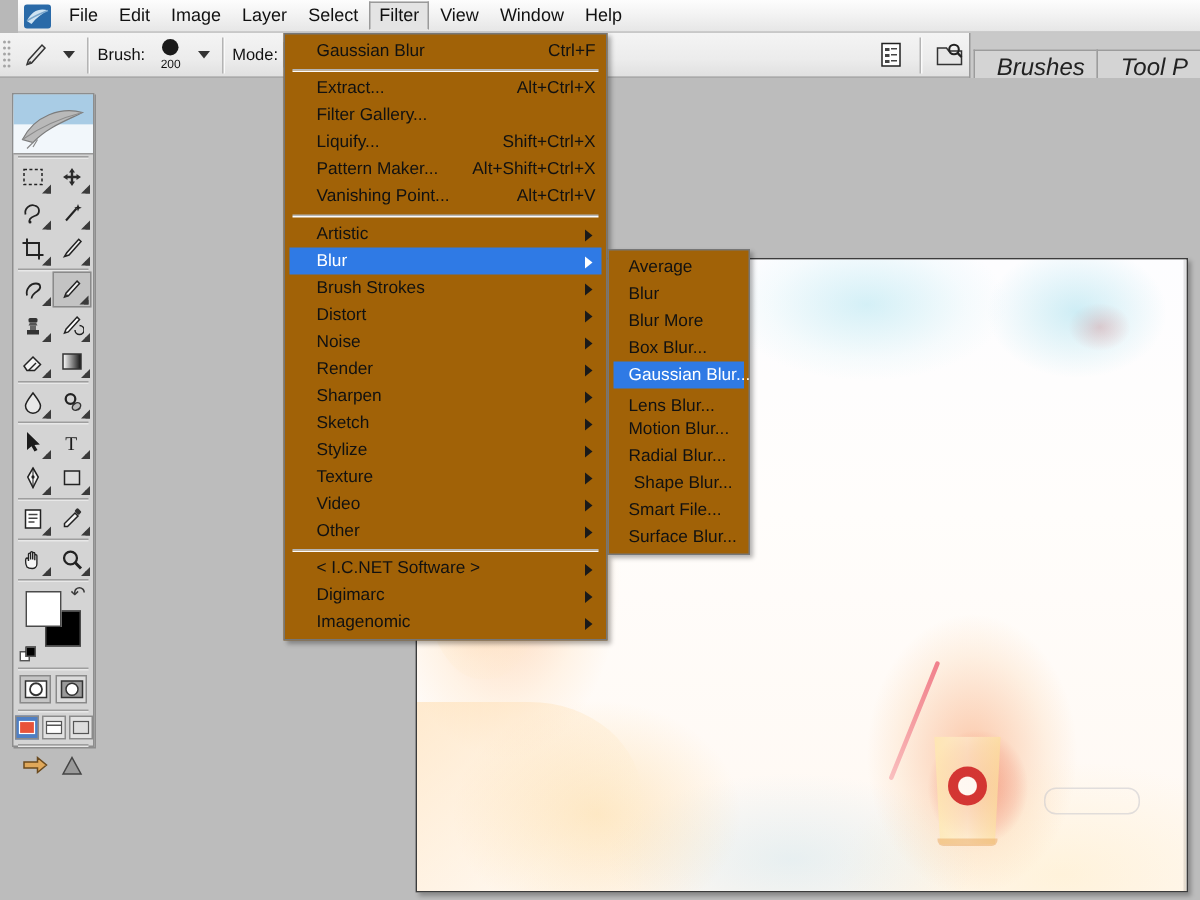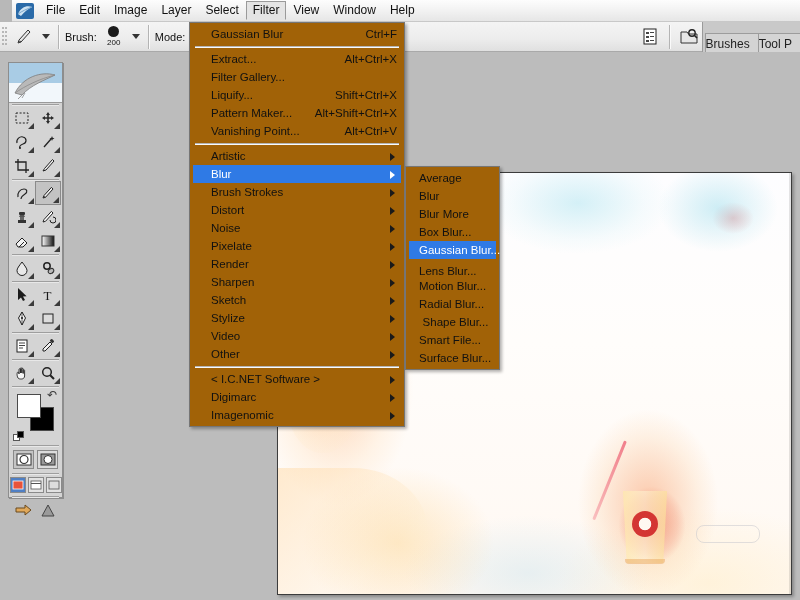--- a/index.html
+++ b/index.html
@@ -75,24 +75,24 @@
     width: 52px; height: 17px; background: #fff; border: 1px solid #8e8e8e;
     font-size: 11px; color: #111; padding: 1px 3px; line-height: 14px;
     overflow: hidden; white-space: nowrap;
   }
   .opt-right { margin-left: auto; display: flex; align-items: center; }
   .palette-tabs {
     display: flex; align-items: flex-end; height: 30px;
     background: #c9c9c9; border-left: 1px solid #9a9a9a; padding-left: 2px;
   }
   .ptab {
-    font-size: 12px; color: #222; background: #d4d4d4;
+    font-size: 16px; color: #222; background: #d4d4d4;
     border: 1px solid #9c9c9c; border-bottom: none;
-    padding: 3px 8px 3px 0; margin-right: -1px; height: 19px;
-    position: relative; white-space: nowrap;
+    padding: 3px 8px 3px 15px; margin-right: -1px; height: 19px;
+    position: relative; white-space: nowrap; font-style: italic;
   }
 
   
   .toolbox {
     position: absolute; left: 8px; top: 62px; width: 55px; height: 436px;
     background: #d4d4d4;
     border: 1px solid #8d8d8d;
     box-shadow: 1px 1px 0 rgba(0,0,0,.25);
   }
   .tb-header {
@@ -621,37 +621,37 @@
       </div>
       <div class="row">
         <span>Distort</span>
         <span class="sub"></span>
       </div>
       <div class="row">
         <span>Noise</span>
         <span class="sub"></span>
       </div>
       <div class="row">
-        <span>Pixelate</span>
-        <span class="sub"></span>
-      </div>
-      <div class="row">
         <span>Render</span>
         <span class="sub"></span>
       </div>
       <div class="row">
         <span>Sharpen</span>
         <span class="sub"></span>
       </div>
       <div class="row">
         <span>Sketch</span>
         <span class="sub"></span>
       </div>
       <div class="row">
         <span>Stylize</span>
+        <span class="sub"></span>
+      </div>
+      <div class="row">
+        <span>Texture</span>
         <span class="sub"></span>
       </div>
       <div class="row">
         <span>Video</span>
         <span class="sub"></span>
       </div>
       <div class="row">
         <span>Other</span>
         <span class="sub"></span>
       </div>

